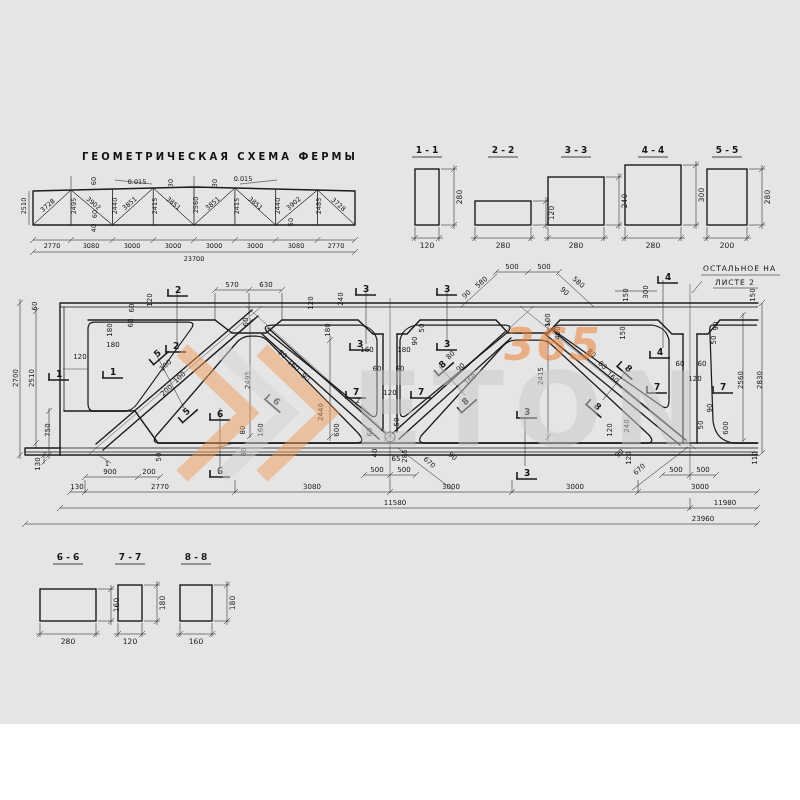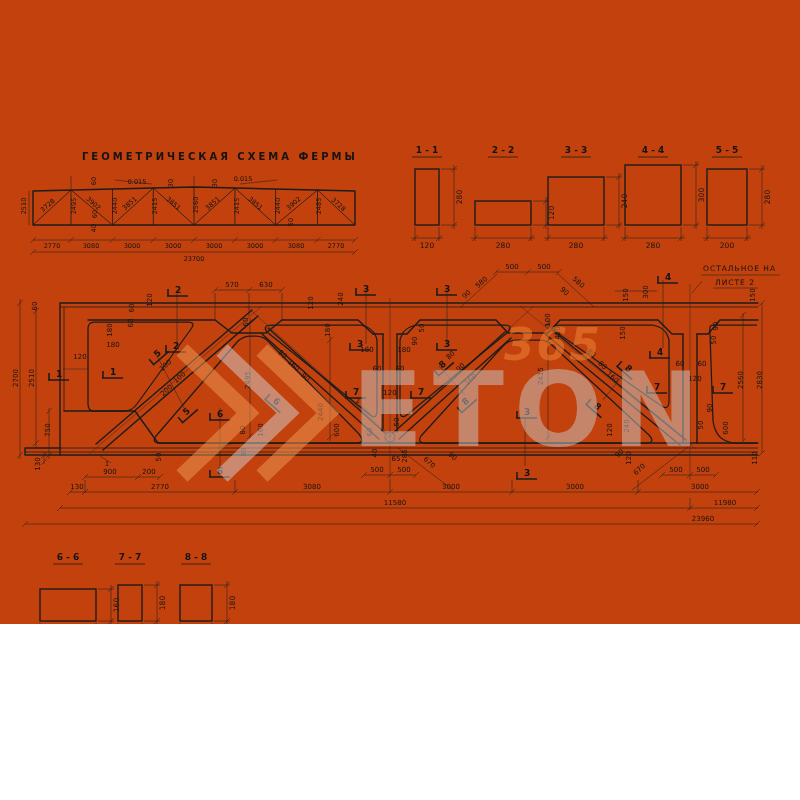--- a/index.html
+++ b/index.html
@@ -1,16 +1,16 @@
 <!DOCTYPE html>
 <html><head>
 <meta charset="utf-8">
 <style>
   html,body{margin:0;padding:0;background:#ffffff;}
-  #page{width:800px;height:624px;background:#c2410c;position:relative;font-family:"DejaVu Sans",sans-serif;}
+  #page{width:800px;height:724px;background:#e5e5e5;position:relative;font-family:"DejaVu Sans",sans-serif;}
   svg{display:block}
   .s2{stroke:#1c1c1c;stroke-width:1.4;fill:none;stroke-linecap:round}
   .s1{stroke:#1c1c1c;stroke-width:.8;fill:none}
   .s0{stroke:#2a2a2a;stroke-width:.45;fill:none}
   .d{stroke:#222;stroke-width:.55;fill:none}
   .op{stroke:#1c1c1c;stroke-width:1.25;fill:none;stroke-linejoin:round}
   text{fill:#141414;font-family:"DejaVu Sans",sans-serif}
   .ttl{font-size:10px;font-weight:bold;letter-spacing:3px}
   .note{font-size:7.5px;letter-spacing:1px}
   .wmG{font-weight:bold;fill:#c9c9c9;opacity:.5}

